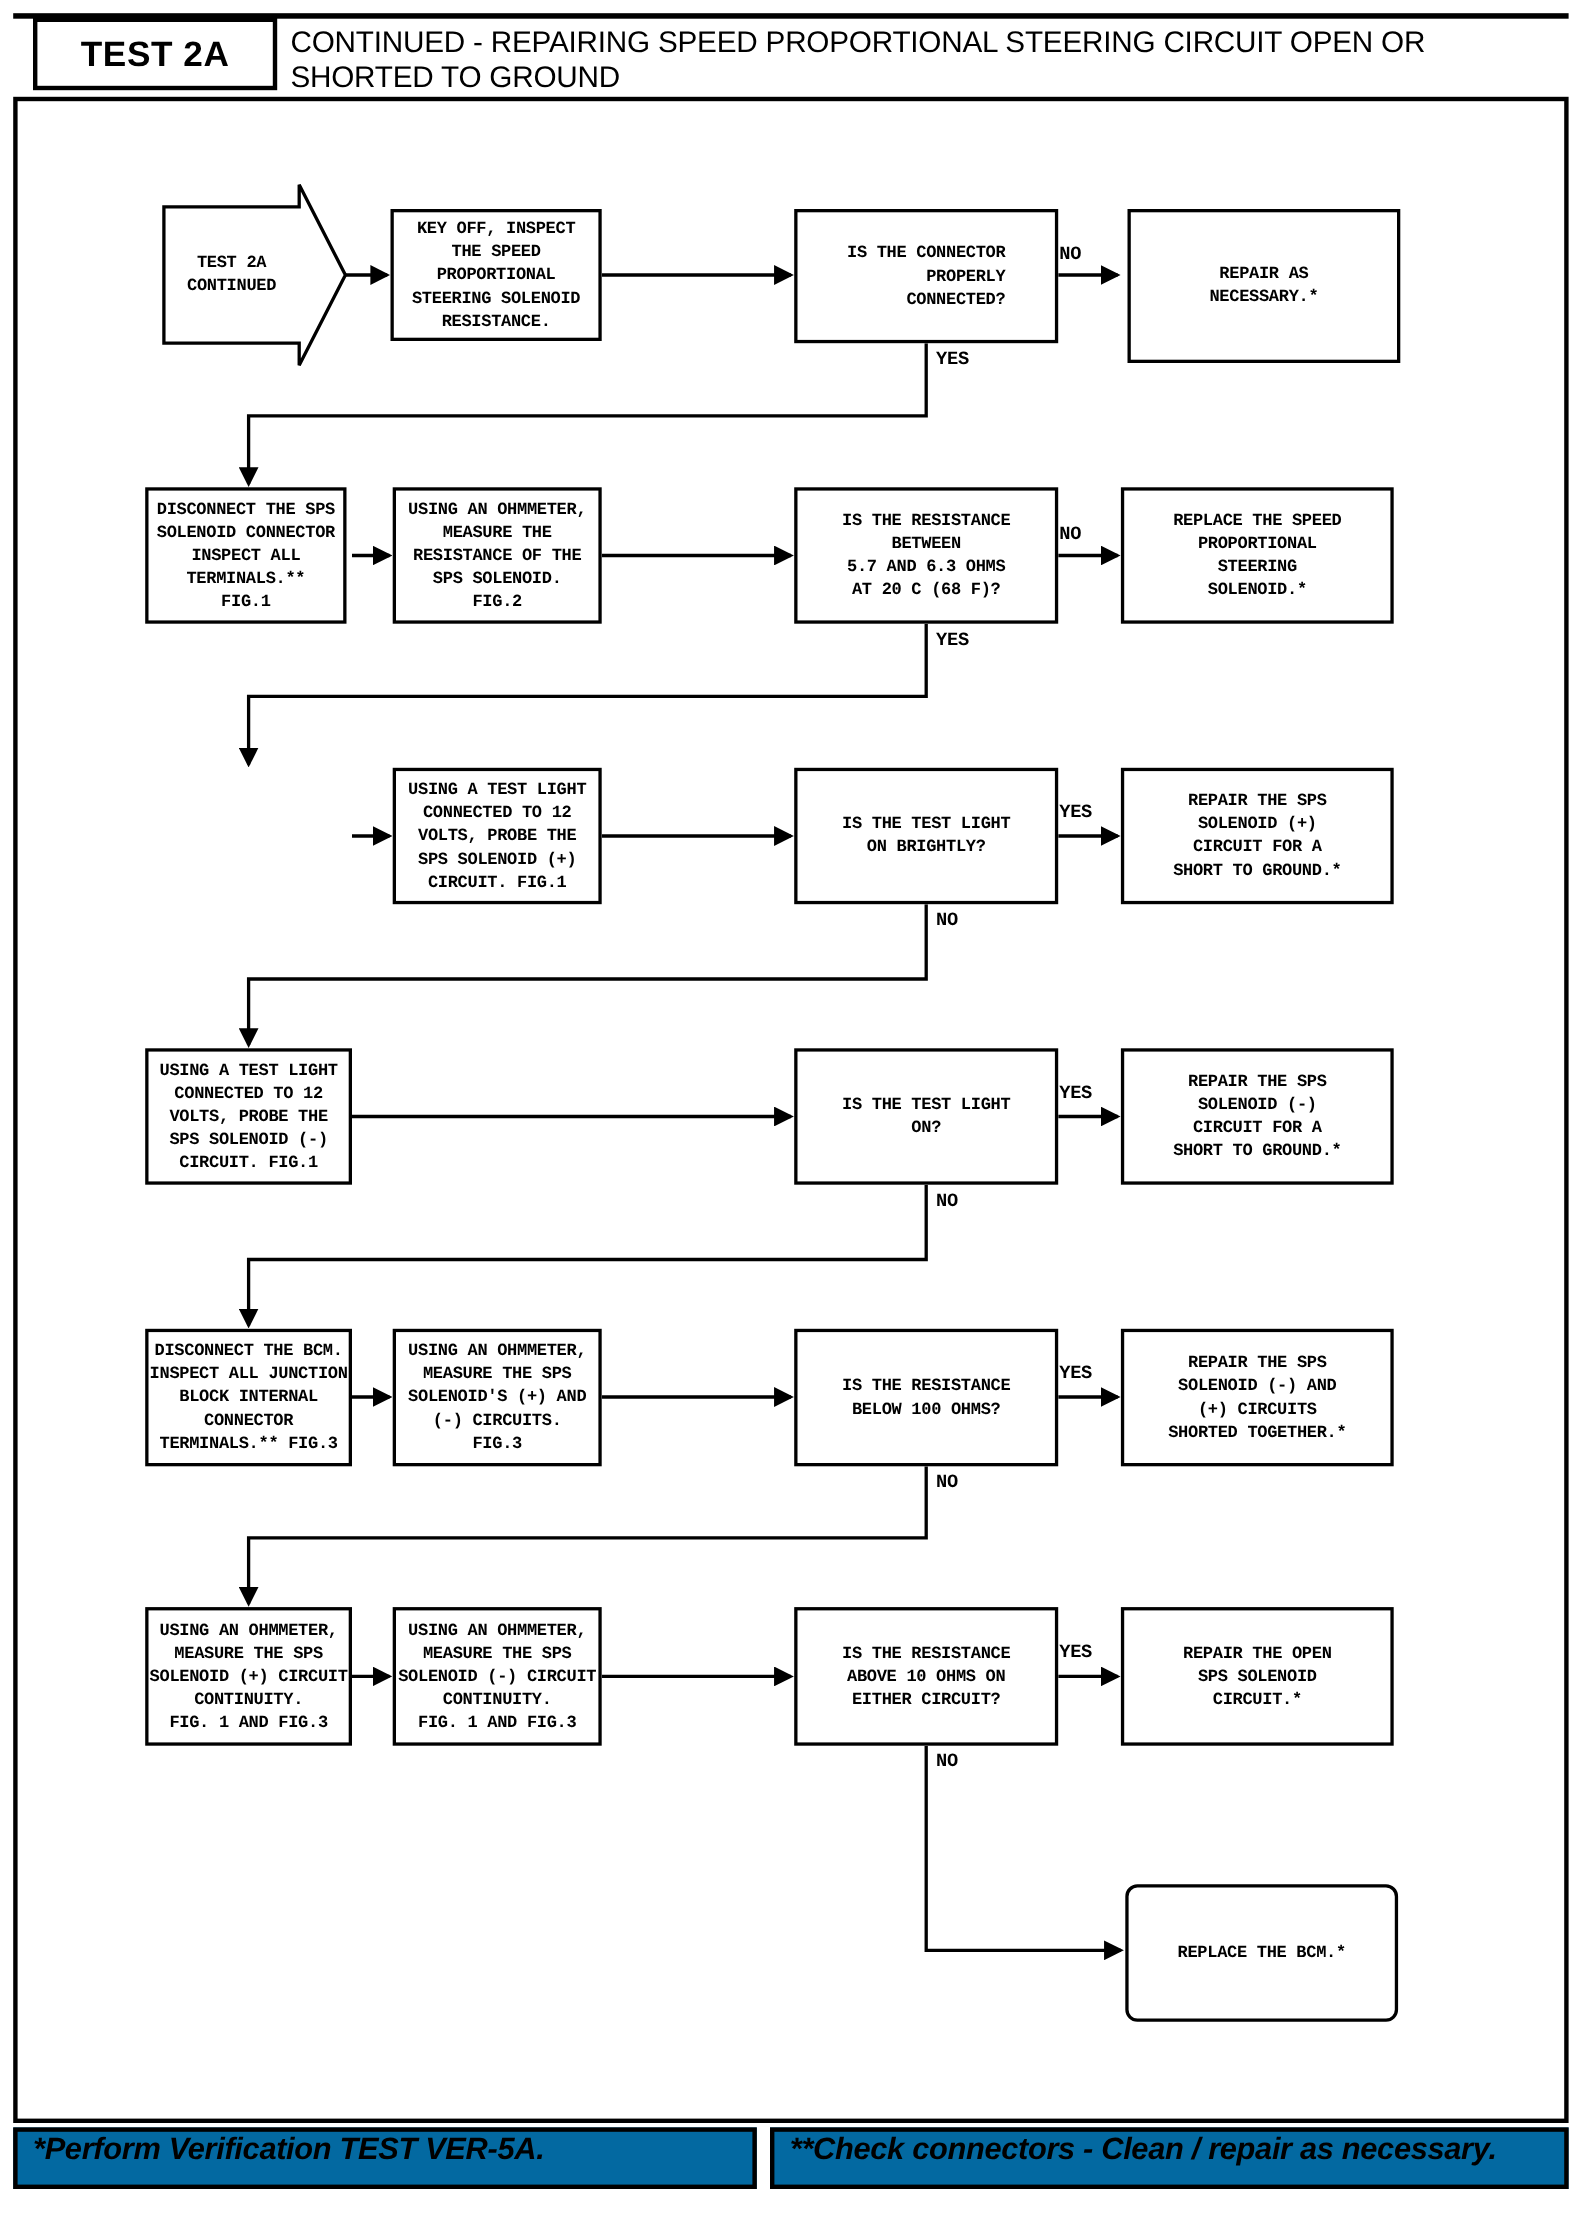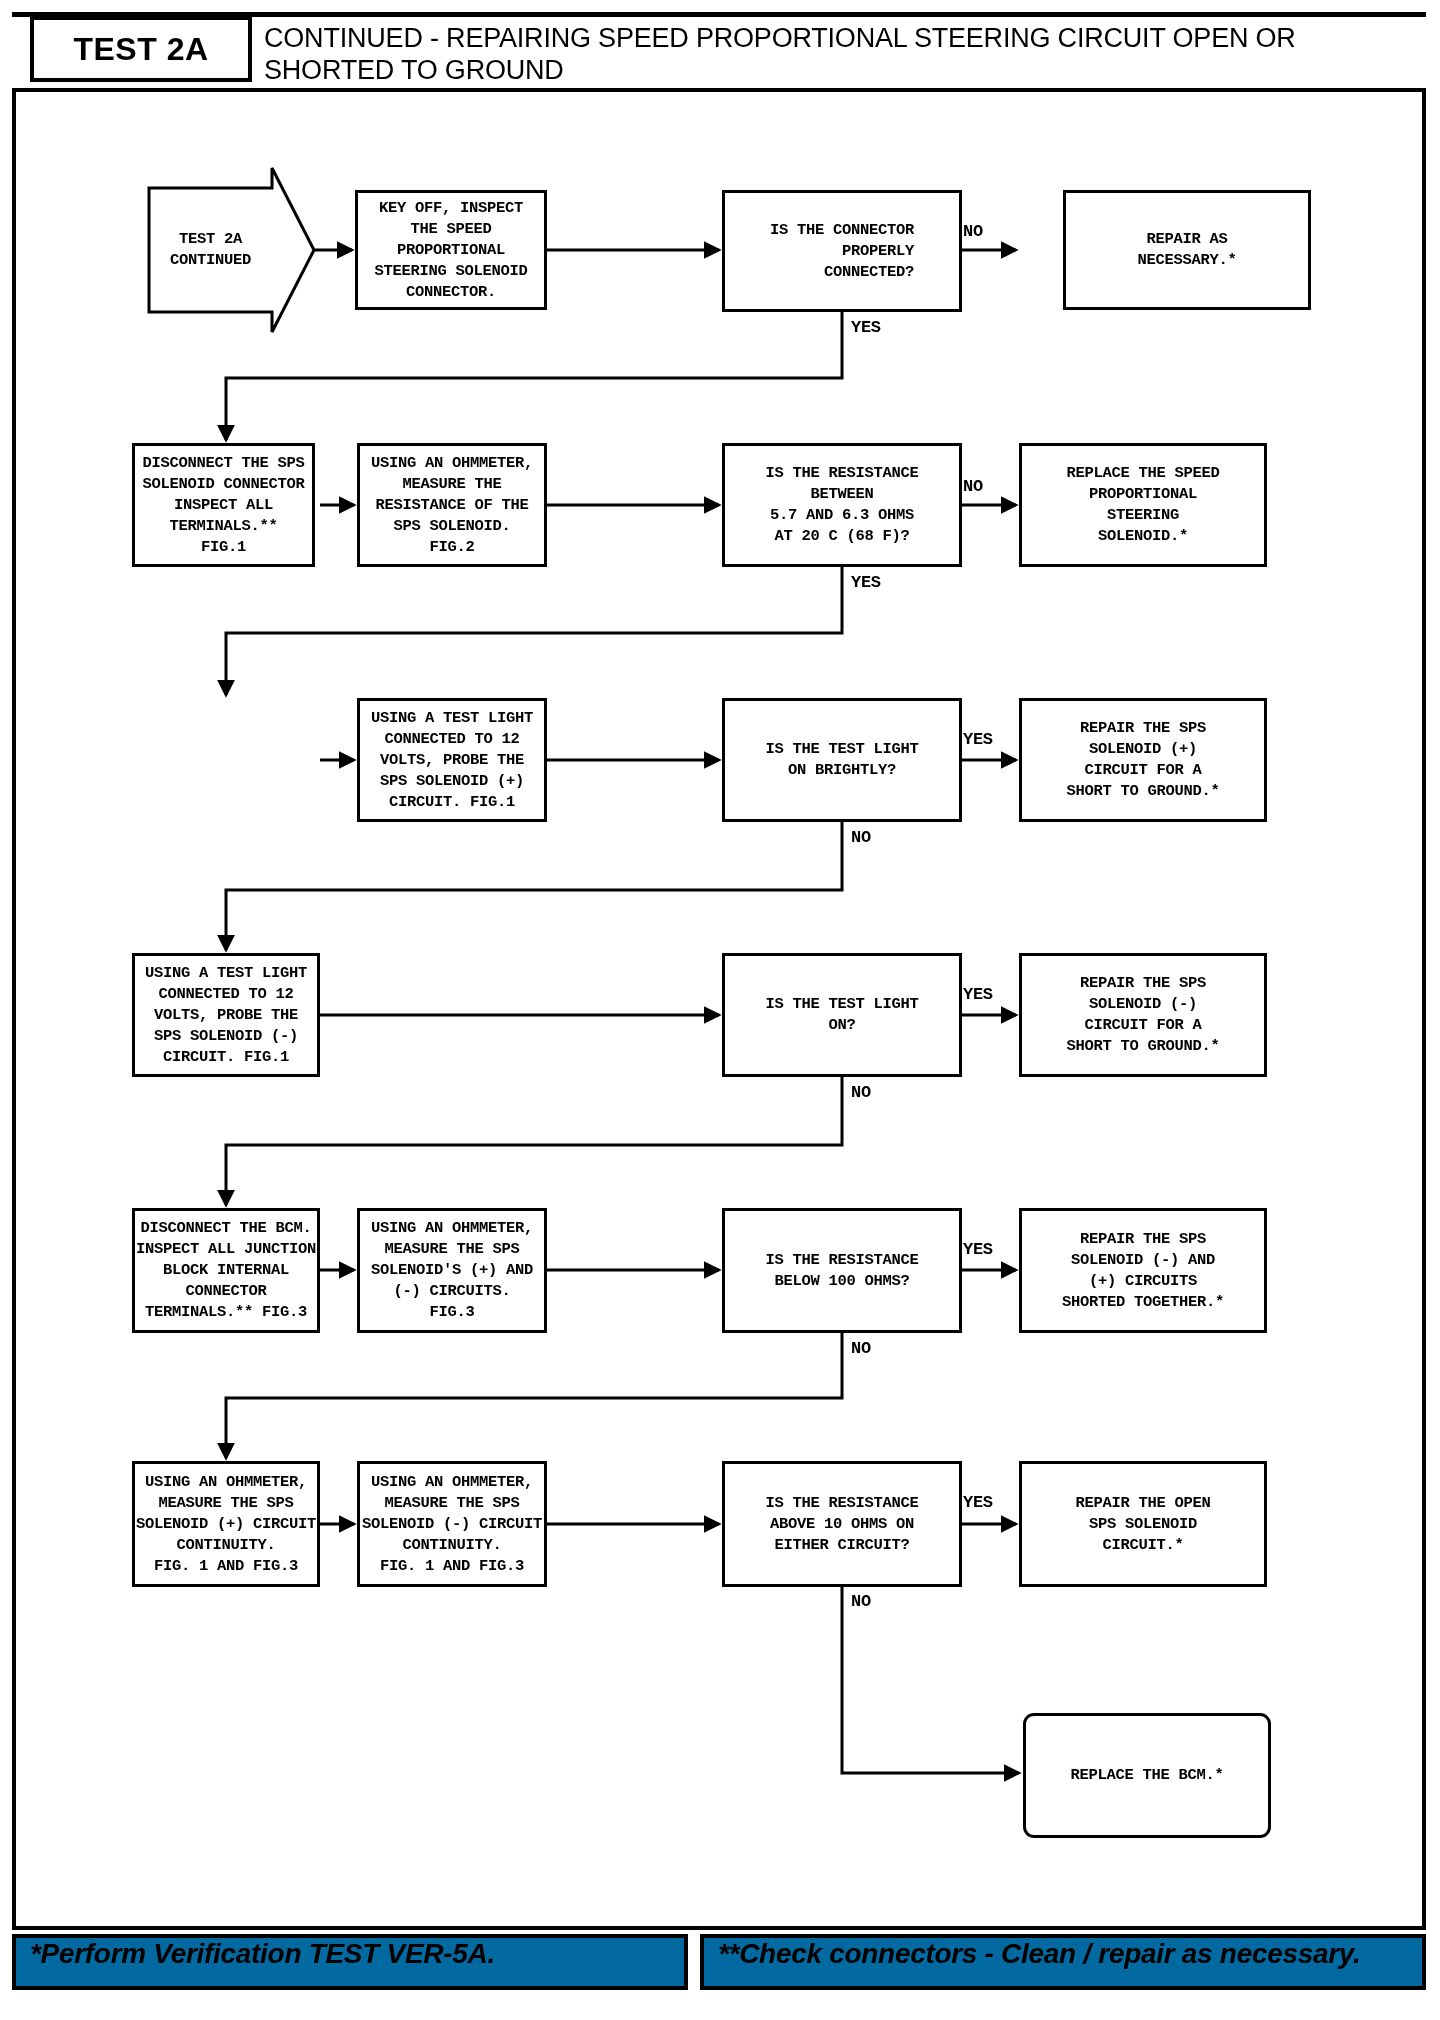--- a/index.html
+++ b/index.html
@@ -97,28 +97,28 @@
       <div class="edge-label" style="left: 851px; top: 1592px;">NO</div>
       <div class="node start" style="left: 149px; top: 188px; width: 123px; height: 124px;">
         <div class="node-text">TEST 2A
 CONTINUED</div>
       </div>
       <div class="node process" style="left: 355px; top: 190px; width: 192px; height: 120px;">
         <div class="node-text">KEY OFF, INSPECT
 THE SPEED
 PROPORTIONAL
 STEERING SOLENOID
-CONNECTOR.</div>
+RESISTANCE.</div>
       </div>
       <div class="node decision" style="left: 722px; top: 190px; width: 240px; height: 122px; text-align: right;">
         <div class="node-text">IS THE CONNECTOR
 PROPERLY
 CONNECTED?</div>
       </div>
-      <div class="node terminal" style="left: 1063px; top: 190px; width: 248px; height: 120px; justify-content: center;">
+      <div class="node terminal" style="left: 1025px; top: 190px; width: 248px; height: 140px; justify-content: center;">
         <div class="node-text">REPAIR AS
 NECESSARY.*</div>
       </div>
       <div class="node process" style="left: 132px; top: 443px; width: 183px; height: 124px;">
         <div class="node-text">DISCONNECT THE SPS
 SOLENOID CONNECTOR
 INSPECT ALL
 TERMINALS.**
 FIG.1</div>
       </div>

